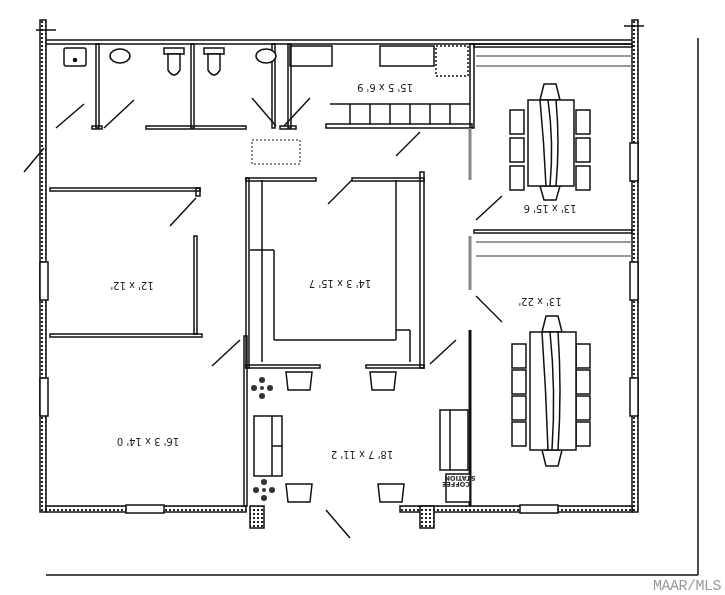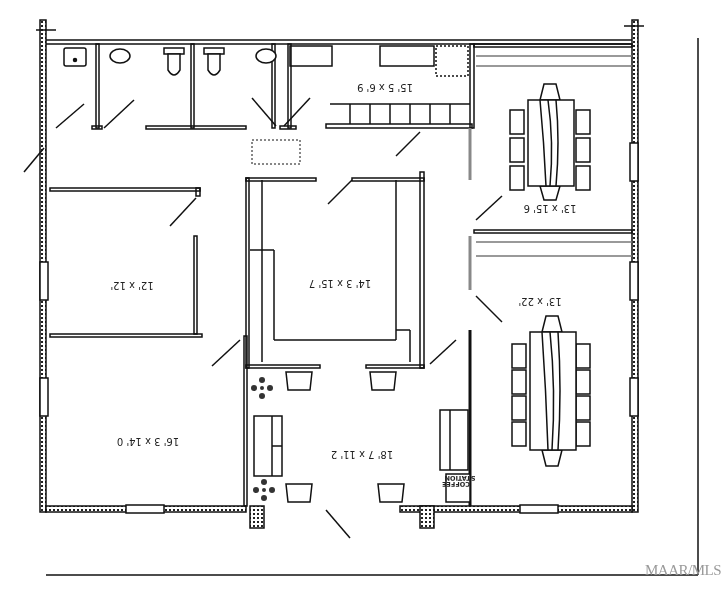--- a/index.html
+++ b/index.html
@@ -1,21 +1,21 @@
 <!DOCTYPE html>
 <html><head>
 <meta charset="utf-8">
 <style>
   html, body { margin: 0; padding: 0; background: #ffffff; }
   body { width: 725px; height: 595px; position: relative; overflow: hidden;
          font-family: "Liberation Sans", sans-serif; }
   #plan { position: absolute; left: 0; top: 0; }
   .lbl { font-family: "DejaVu Sans", sans-serif; font-size: 10px; fill: #222; }
   .small { font-family: "DejaVu Sans", sans-serif; font-size: 6.5px; font-weight: bold; fill: #222; }
-  .wm { position: absolute; right: 4px; bottom: 16px; font-family: Liberation Serif, serif;
+  .wm { position: absolute; right: 4px; bottom: 0; font-family: Liberation Mono, monospace;
         font-size: 15px; color: #9a9a9a; letter-spacing: -0.5px; }
 </style>
 </head>
 <body>
 
 <svg id="plan" width="725" height="595" viewBox="0 0 725 595" xmlns="http://www.w3.org/2000/svg">
   <defs>
     <pattern id="hatch" width="4" height="4" patternUnits="userSpaceOnUse">
       <rect width="4" height="4" fill="#fff"></rect>
       <rect x="1" y="1" width="2" height="2" fill="#222"></rect>

